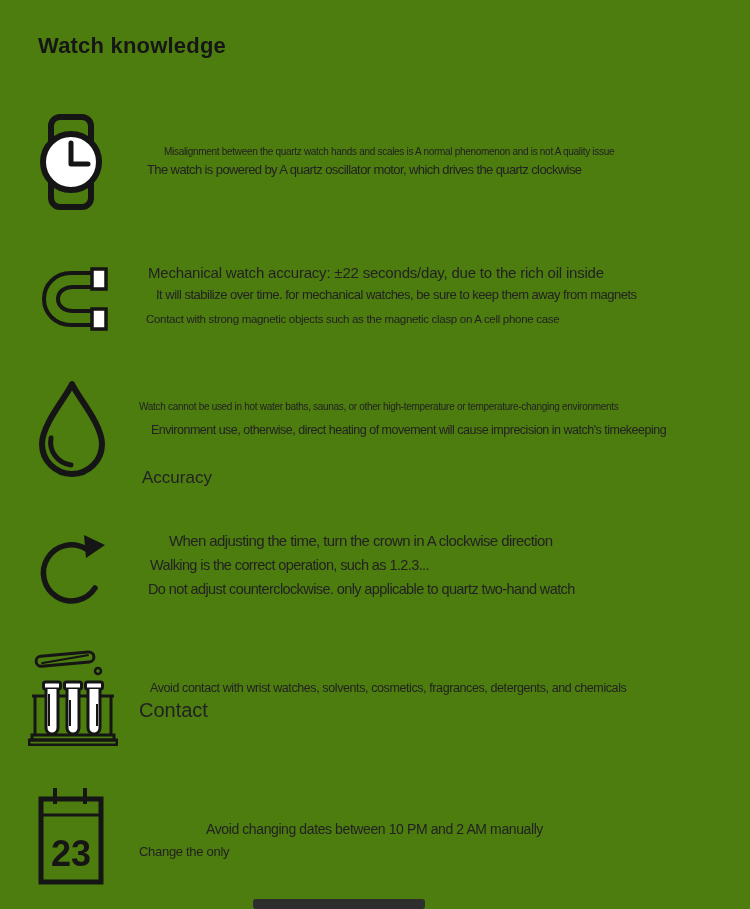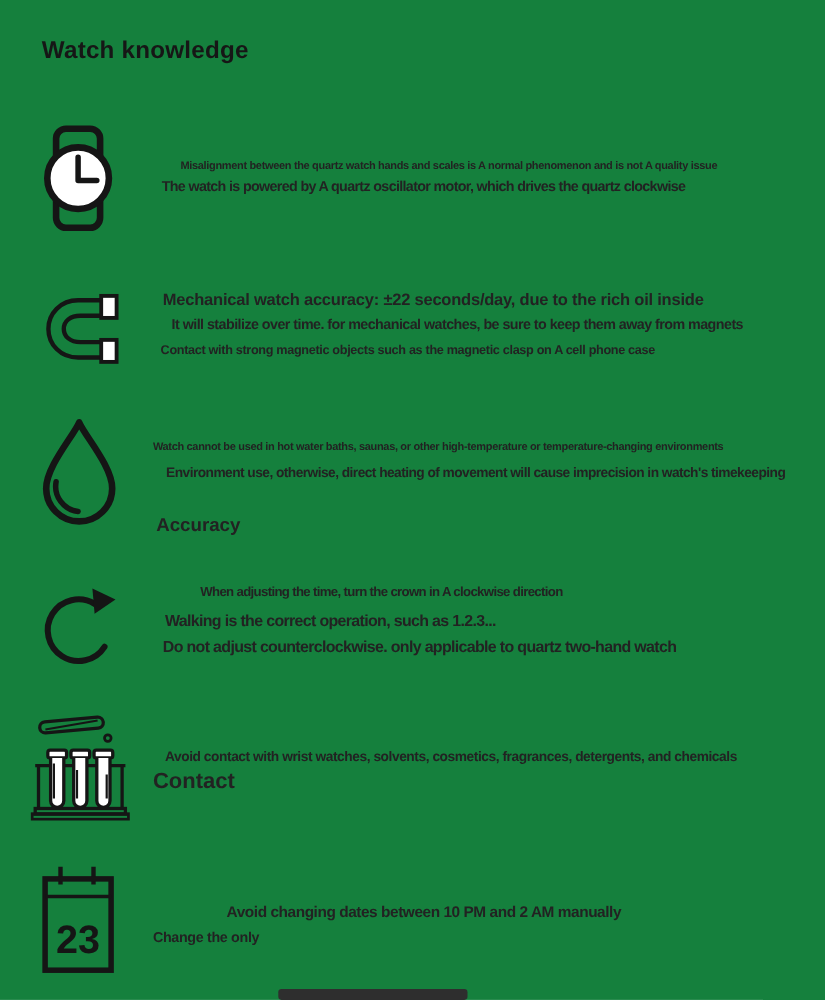--- a/index.html
+++ b/index.html
@@ -1,27 +1,27 @@
 <!DOCTYPE html>
 <html><head>
 <meta charset="utf-8">
 <style>
   html,body{margin:0;padding:0;}
   body{
     width:750px;height:909px;position:relative;overflow:hidden;
     background:#ffffff;color:#1f1f1f;
     font-family:"Liberation Sans", sans-serif;
   }
-  .canvas{position:absolute;left:0;top:0;width:750px;height:909px;background:#15803d;}
+  .canvas{position:absolute;left:0;top:0;width:750px;height:909px;background:#4d7c0f;}
   .page-title{
     position:absolute;left:38px;top:33px;margin:0;
     font-size:22px;font-weight:bold;color:#161616;letter-spacing:.2px;white-space:nowrap;
   }
   .line{
-    position:absolute;font-weight:bold;color:#222222;white-space:nowrap;line-height:1.15;
+    position:absolute;font-weight:normal;color:#222222;white-space:nowrap;line-height:1.15;
   }
   .icon{position:absolute;}
   .icon svg{display:block;width:100%;height:100%;}
   .icon svg *{vector-effect:none;}
   .stroke{fill:none;stroke:#151515;}
   .bottom-bar{
     position:absolute;left:253px;top:899px;width:172px;height:10px;
     border-radius:3px;background:#2e2e2e;
   }
 </style>
@@ -62,21 +62,21 @@
   <div class="line" style="left:139px;top:401px;font-size:10px;letter-spacing:-0.3px">Watch cannot be used in hot water baths, saunas, or other high-temperature or temperature-changing environments</div>
   <div class="line" style="left:151px;top:423px;font-size:12.5px;letter-spacing:-0.5px">Environment use, otherwise, direct heating of movement will cause imprecision in watch's timekeeping</div>
   <div class="line" style="left:142px;top:468px;font-size:17px">Accuracy</div>
 
   <div class="icon" style="left:38px;top:523px;width:70px;height:90px">
     <svg viewBox="0 0 70 90" xmlns="http://www.w3.org/2000/svg">
       <path class="stroke" stroke-width="5.5" stroke-linecap="round" d="M48 26 A28 28 0 1 0 57 65"></path>
       <polygon points="46,12 67,22 48,35" fill="#151515"></polygon>
     </svg>
   </div>
-  <div class="line" style="left:182px;top:532px;font-size:12px;letter-spacing:-0.6px">When adjusting the time, turn the crown in A clockwise direction</div>
+  <div class="line" style="left:169px;top:532px;font-size:15px;letter-spacing:-0.6px">When adjusting the time, turn the crown in A clockwise direction</div>
   <div class="line" style="left:150px;top:557px;font-size:14.5px;letter-spacing:-0.6px">Walking is the correct operation, such as 1.2.3...</div>
   <div class="line" style="left:148px;top:581px;font-size:14.5px;letter-spacing:-0.6px">Do not adjust counterclockwise. only applicable to quartz two-hand watch</div>
 
   <div class="icon" style="left:28px;top:642px;width:90px;height:104px">
     <svg viewBox="0 0 90 104" xmlns="http://www.w3.org/2000/svg">
       <g transform="rotate(-5 38 17)">
         <rect class="stroke" x="8" y="12" width="58" height="10" rx="5" stroke-width="3"></rect>
         <line x1="13" y1="19" x2="61" y2="15" stroke="#151515" stroke-width="2"></line>
       </g>
       <circle class="stroke" cx="70" cy="29" r="3" stroke-width="2.5"></circle>

